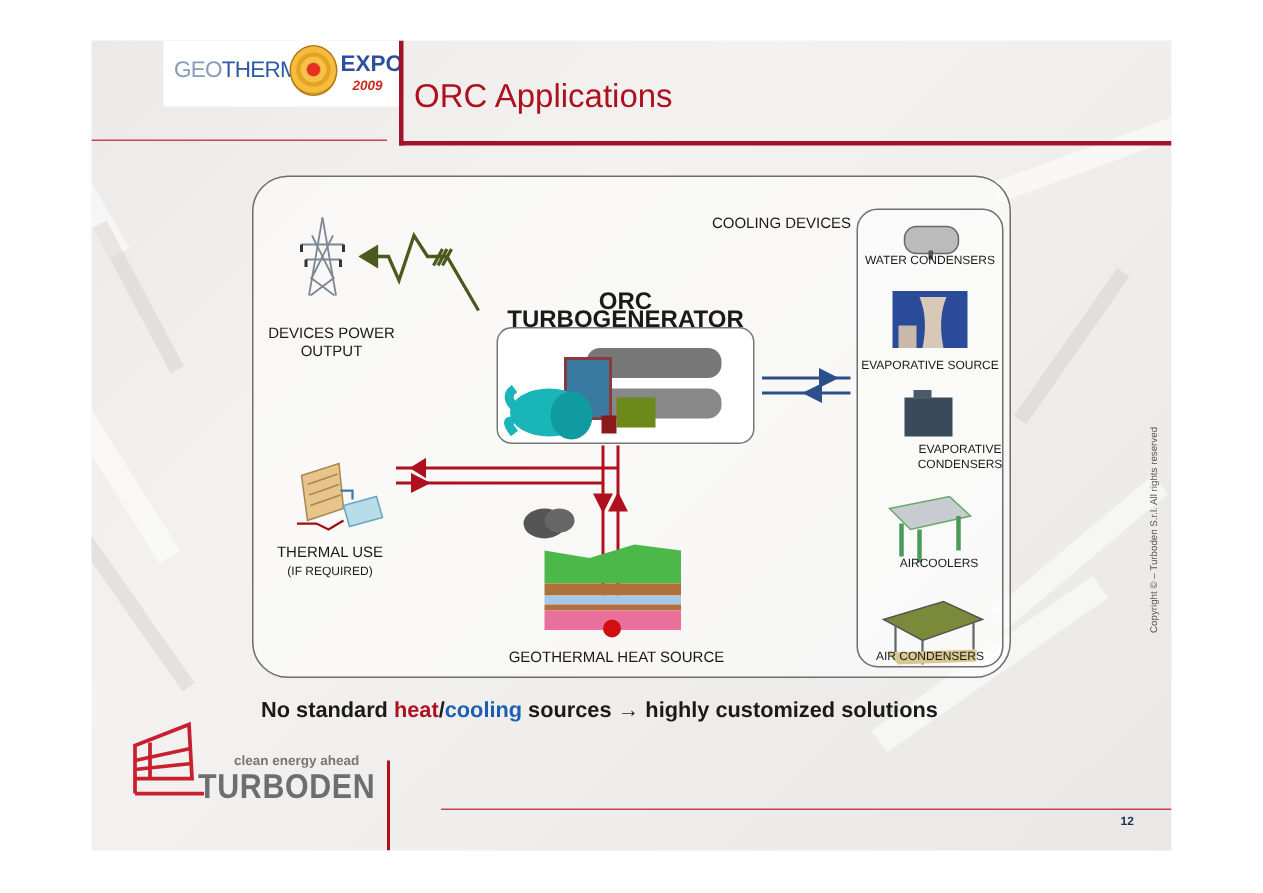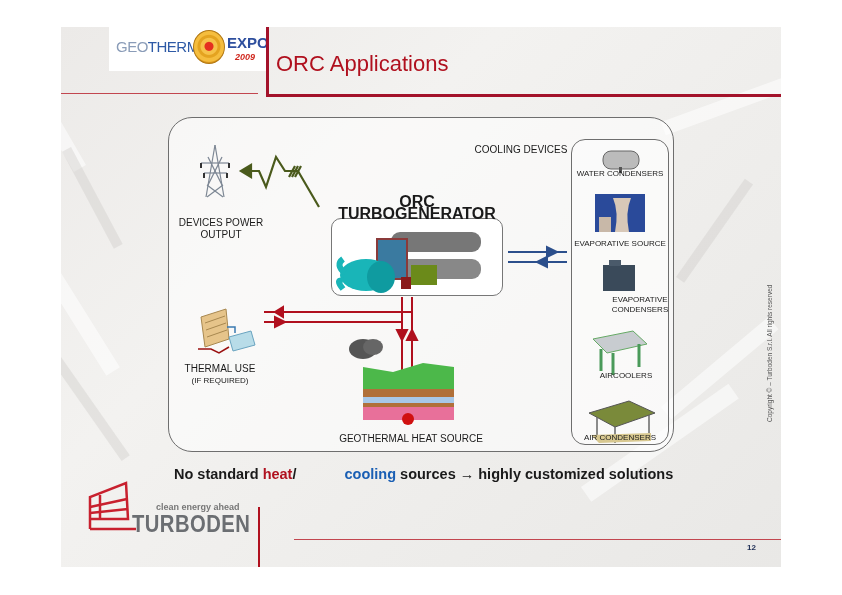--- a/index.html
+++ b/index.html
@@ -47,21 +47,21 @@
   }
 
   .lbl { position: absolute; color: #1a1a1a; font-size: 10px; text-align: center; line-height: 12px; }
   .lbl.small { font-size: 8px; line-height: 10px; }
   .lbl.bold { font-weight: bold; font-size: 16px; }
 
   .tagline {
     position: absolute; left: 113px; top: 439px; font-size: 14.5px; font-weight: bold; color: #1a1a1a; white-space: nowrap;
   }
   .tagline .heat { color: #b0101e; }
-  .tagline .cool { color: #1a5fb4; padding-left: 48px; }
+  .tagline .cool { color: #1a5fb4; }
 
   .turboden-icon { position: absolute; left: 25px; top: 452px; }
   .turboden-tag { position: absolute; left: 95px; top: 475px; font-size: 9px; font-weight: bold; color: #777; }
   .turboden-name { position: absolute; left: 71px; top: 484px; font-size: 23px; font-weight: bold; color: #6b6e72; letter-spacing: 0.5px; transform: scaleX(0.88); transform-origin: left; }
   .footer-line { position: absolute; left: 233px; top: 512px; width: 487px; height: 1px; background: #c2464f; }
   .footer-vline { position: absolute; left: 197px; top: 480px; width: 2px; height: 60px; background: #b0101e; }
   .page-number { position: absolute; left: 686px; top: 516px; font-size: 8px; font-weight: bold; color: #1f2e55; }
 
   .copyright {
     position: absolute; left: 705px; top: 395px; transform: rotate(-90deg); transform-origin: left top;

